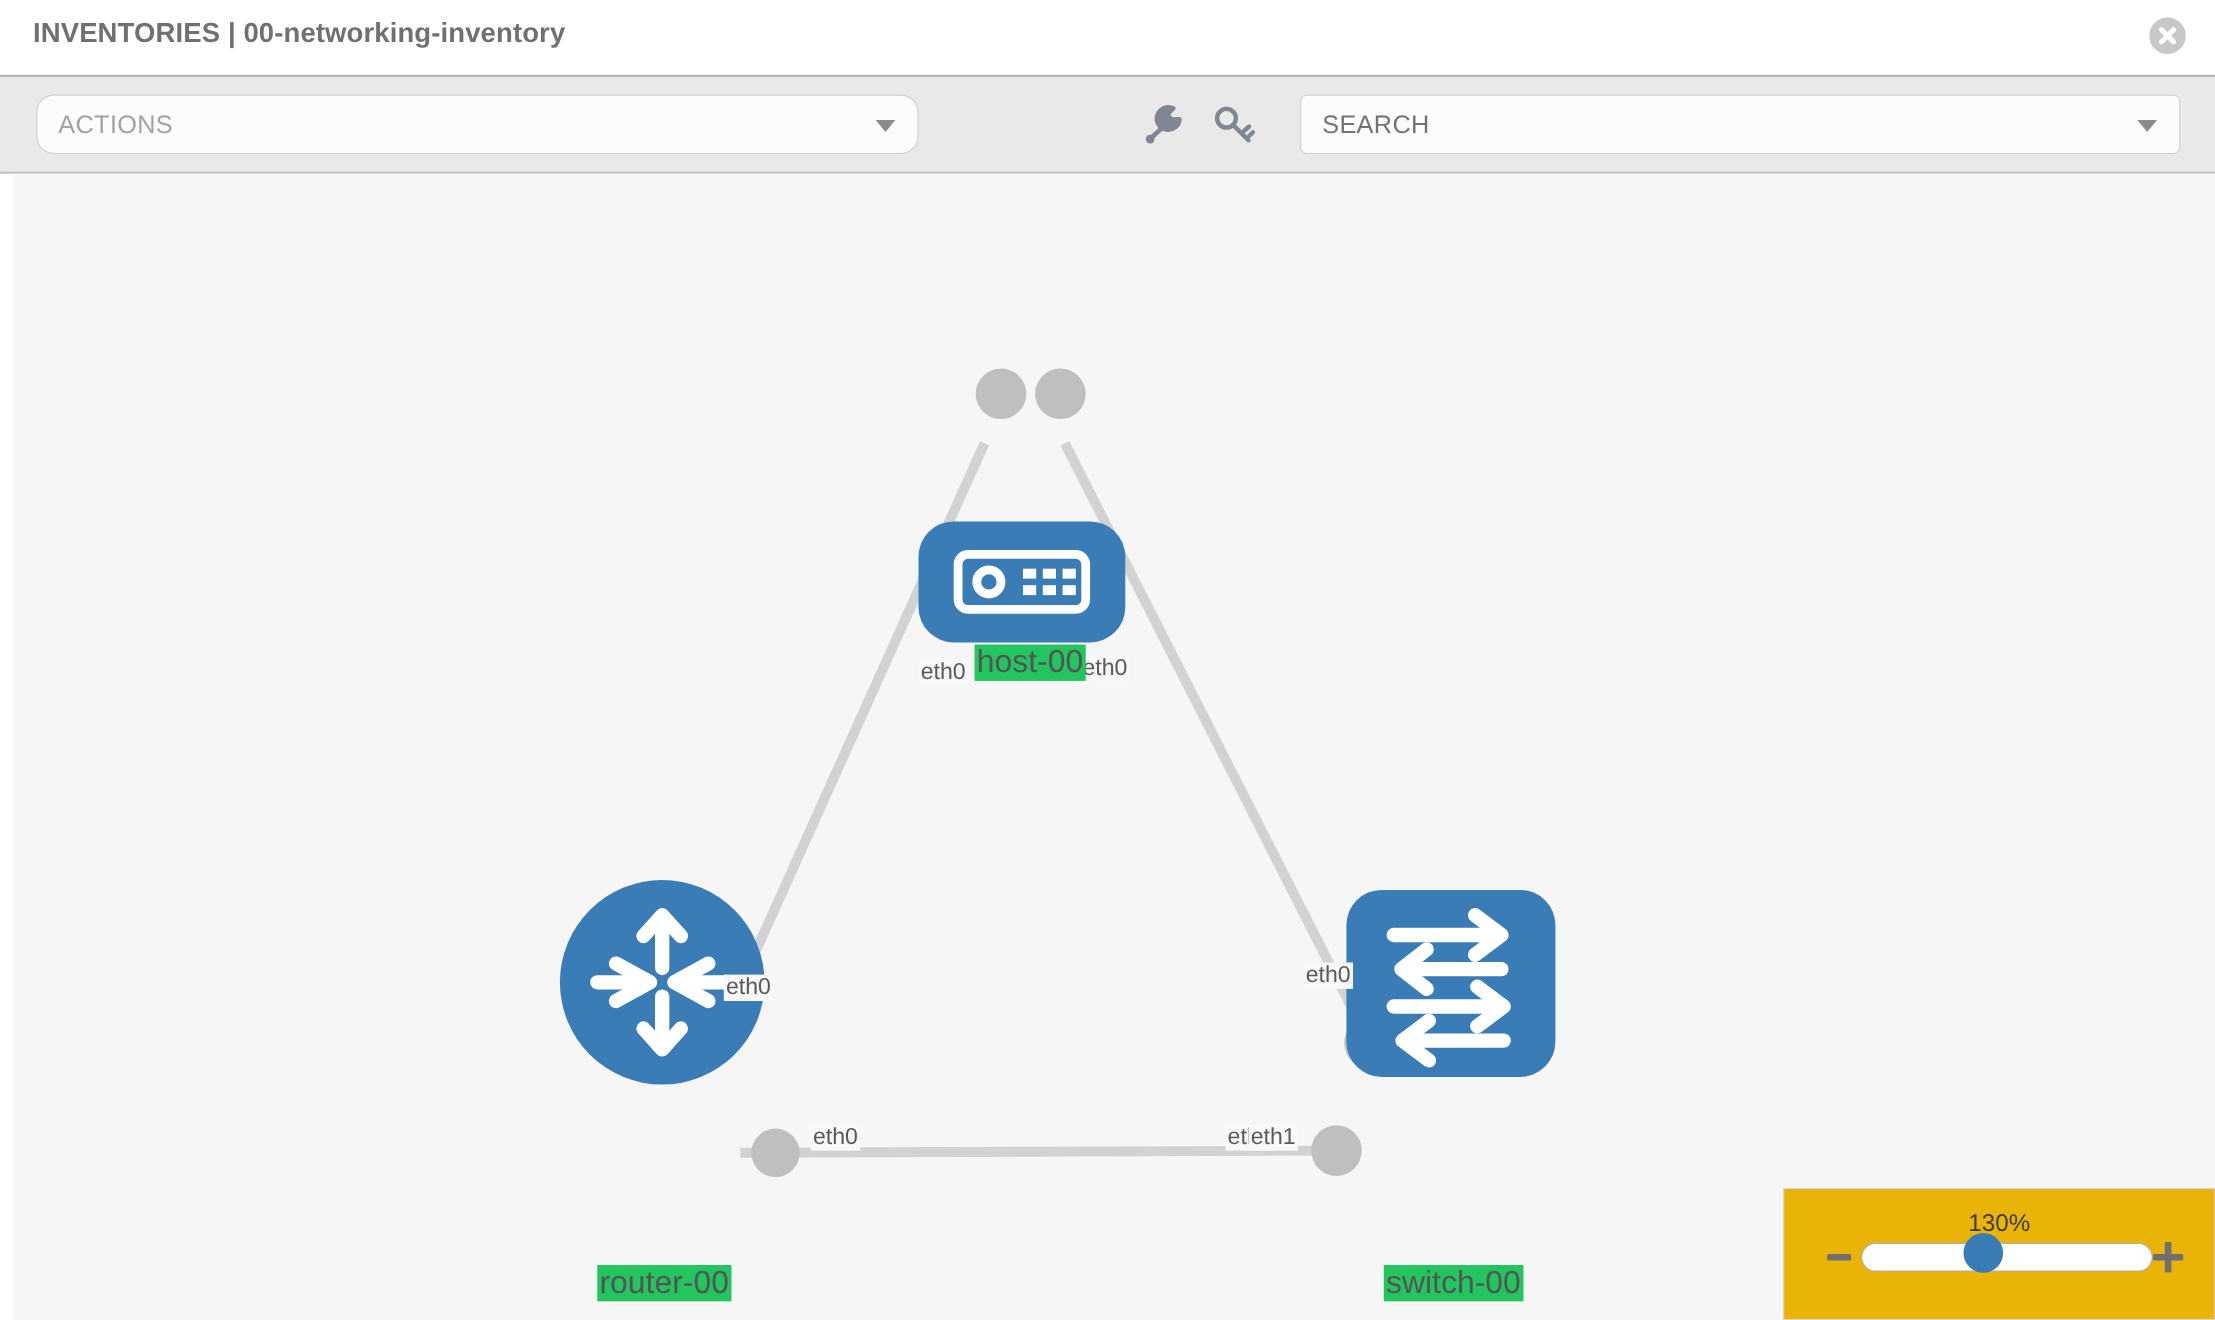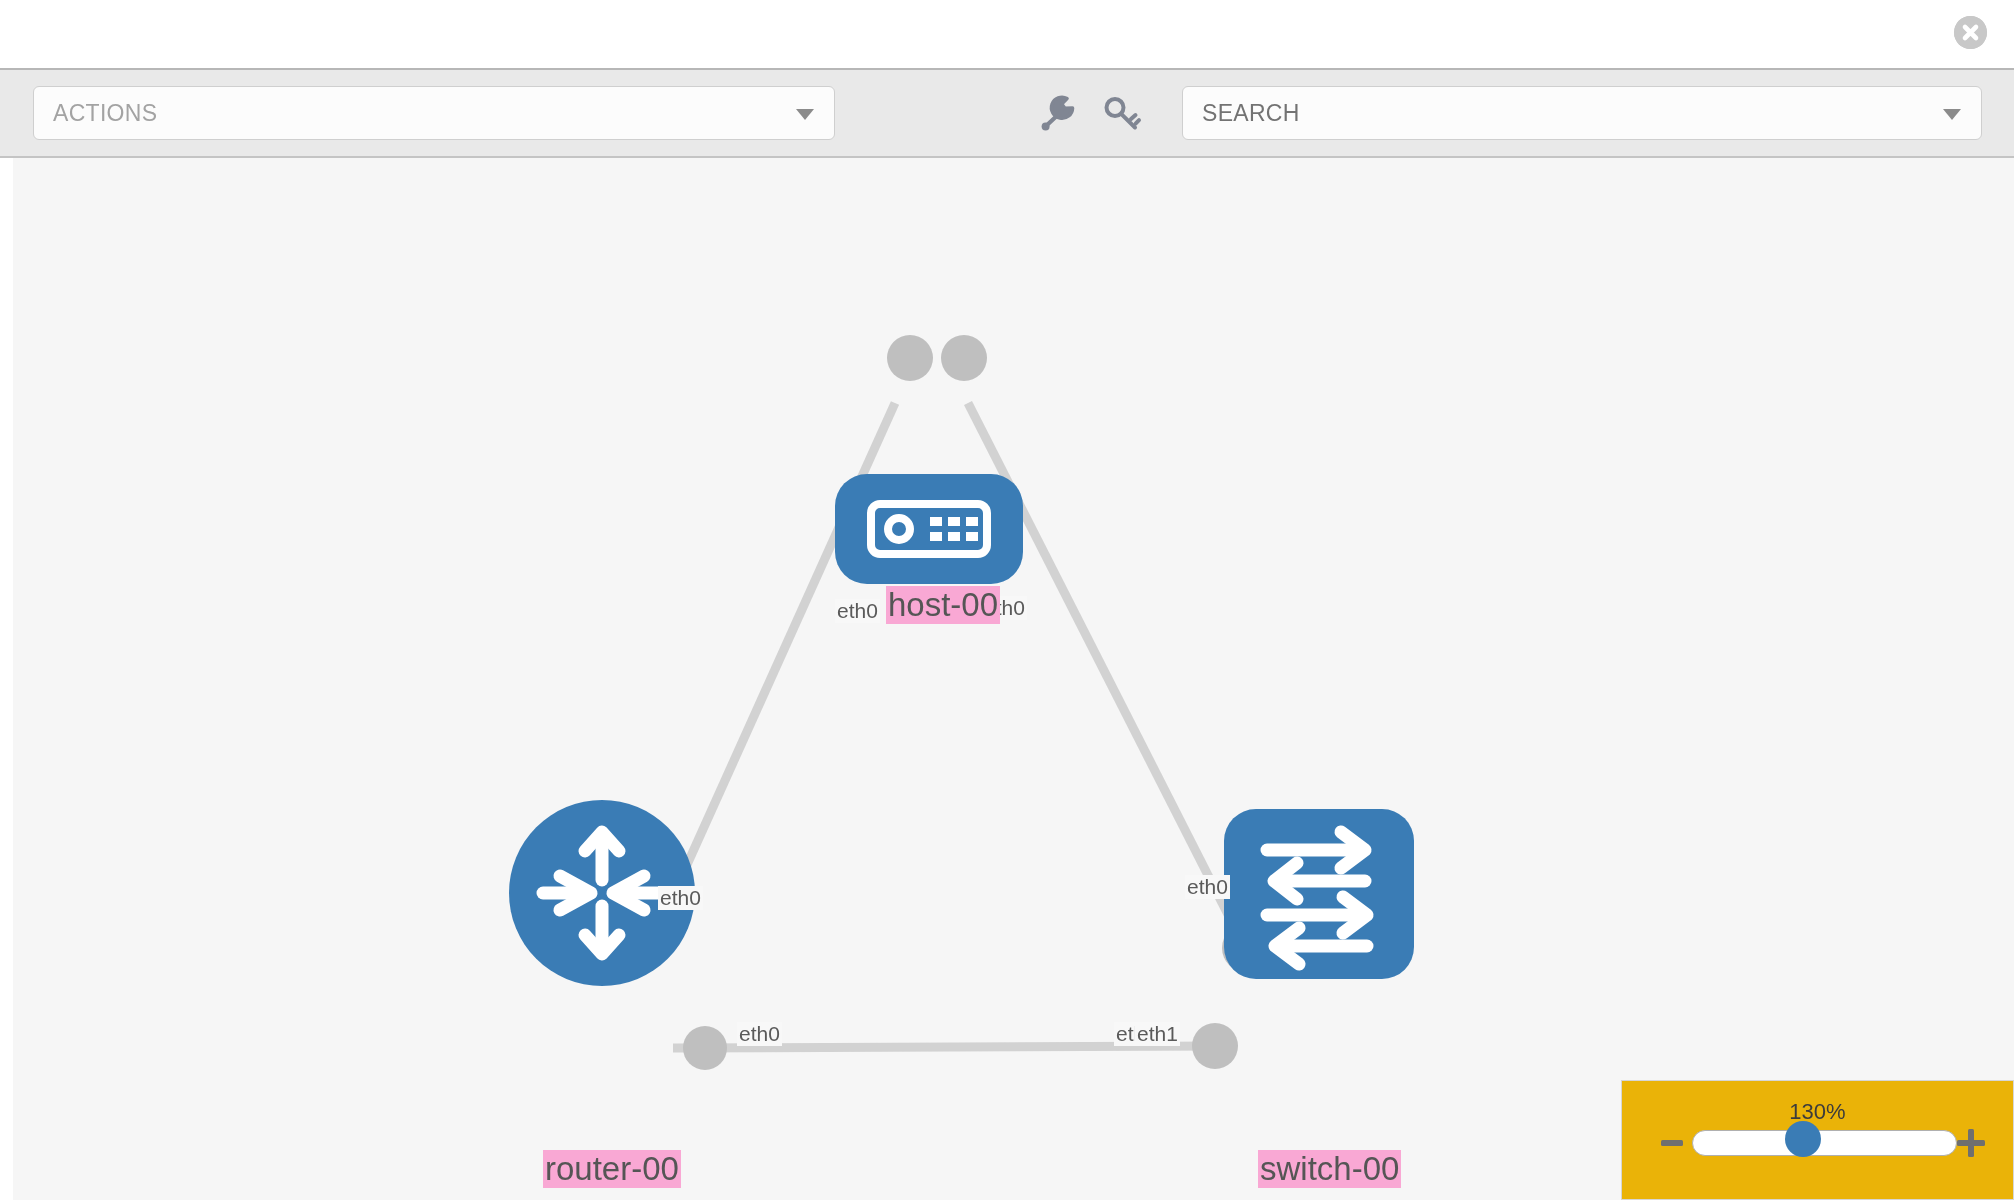--- a/index.html
+++ b/index.html
@@ -58,21 +58,21 @@
     box-sizing: border-box;
   }
   .actions-select {
     position: absolute;
     left: 33px;
     top: 16px;
     width: 802px;
     height: 54px;
     background: #fcfcfc;
     border: 1px solid #cfcfcf;
-    border-radius: 6px;
+    border-radius: 16px;
     box-sizing: border-box;
     cursor: pointer;
   }
   .actions-select .label {
     position: absolute;
     left: 19px;
     top: 13px;
     font-size: 23px;
     color: #a3a3a3;
     letter-spacing: 0.3px;
@@ -128,23 +128,23 @@
   }
   .topology-svg {
     position: absolute;
     left: 0; top: 0;
     width: 2014px;
     height: 1042px;
   }
 
   .node-label {
     position: absolute;
-    font-size: 33px;
+    font-size: 29px;
     color: #555555;
-    background: #f9a8d4;
+    background: #22c55e;
     white-space: nowrap;
     padding: 0 2px;
   }
   .iface-label {
     position: absolute;
     font-size: 21px;
     color: #5a5a5a;
     background: #f8f8f8;
     white-space: nowrap;
     padding: 0 2px;
@@ -197,20 +197,21 @@
     height: 36px;
     border-radius: 50%;
     background: #3a7cb5;
     cursor: grab;
   }
 </style>
 </head>
 <body>
 
 <div class="header">
+  <div class="page-title">INVENTORIES | 00-networking-inventory</div>
   <div class="close-btn">
     <svg width="33" height="33" viewBox="0 0 33 33" aria-hidden="true">
       <circle cx="16.5" cy="16.5" r="16.5" fill="#c8c8c8"></circle>
       <path d="M11 11 L22 22 M22 11 L11 22" stroke="#ffffff" stroke-width="4.6" stroke-linecap="round"></path>
     </svg>
   </div>
 </div>
 
 <div class="toolbar">
 

